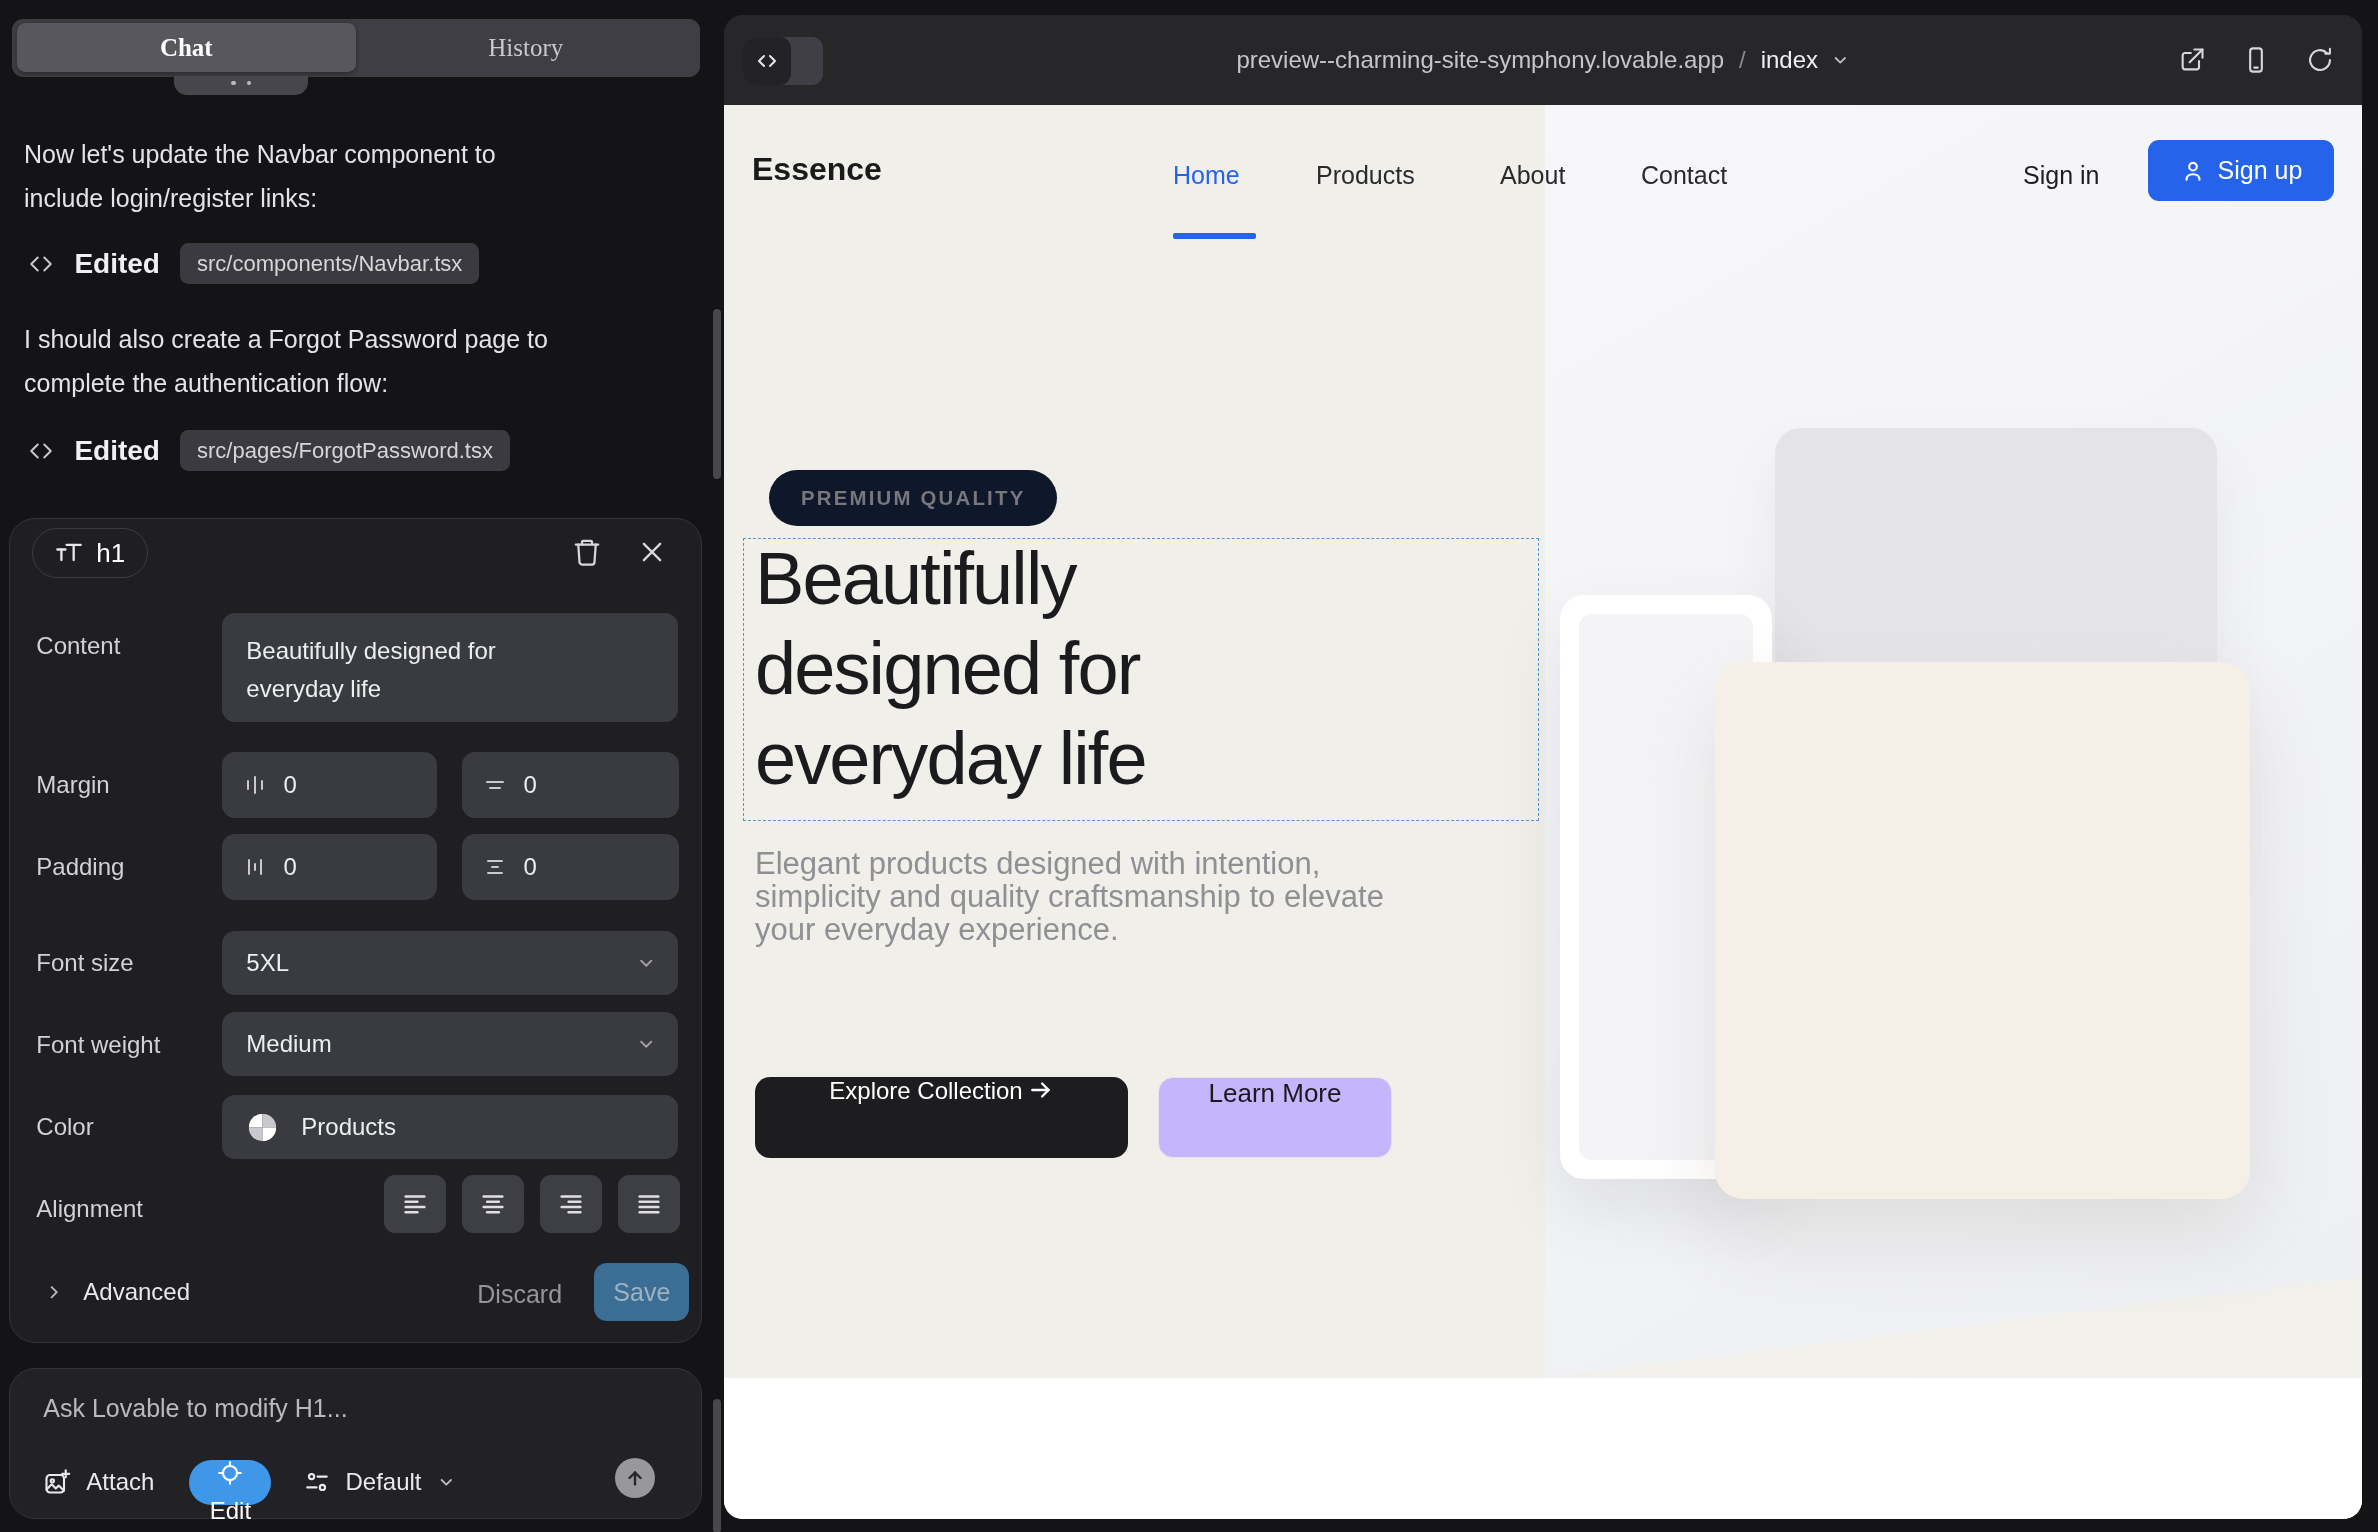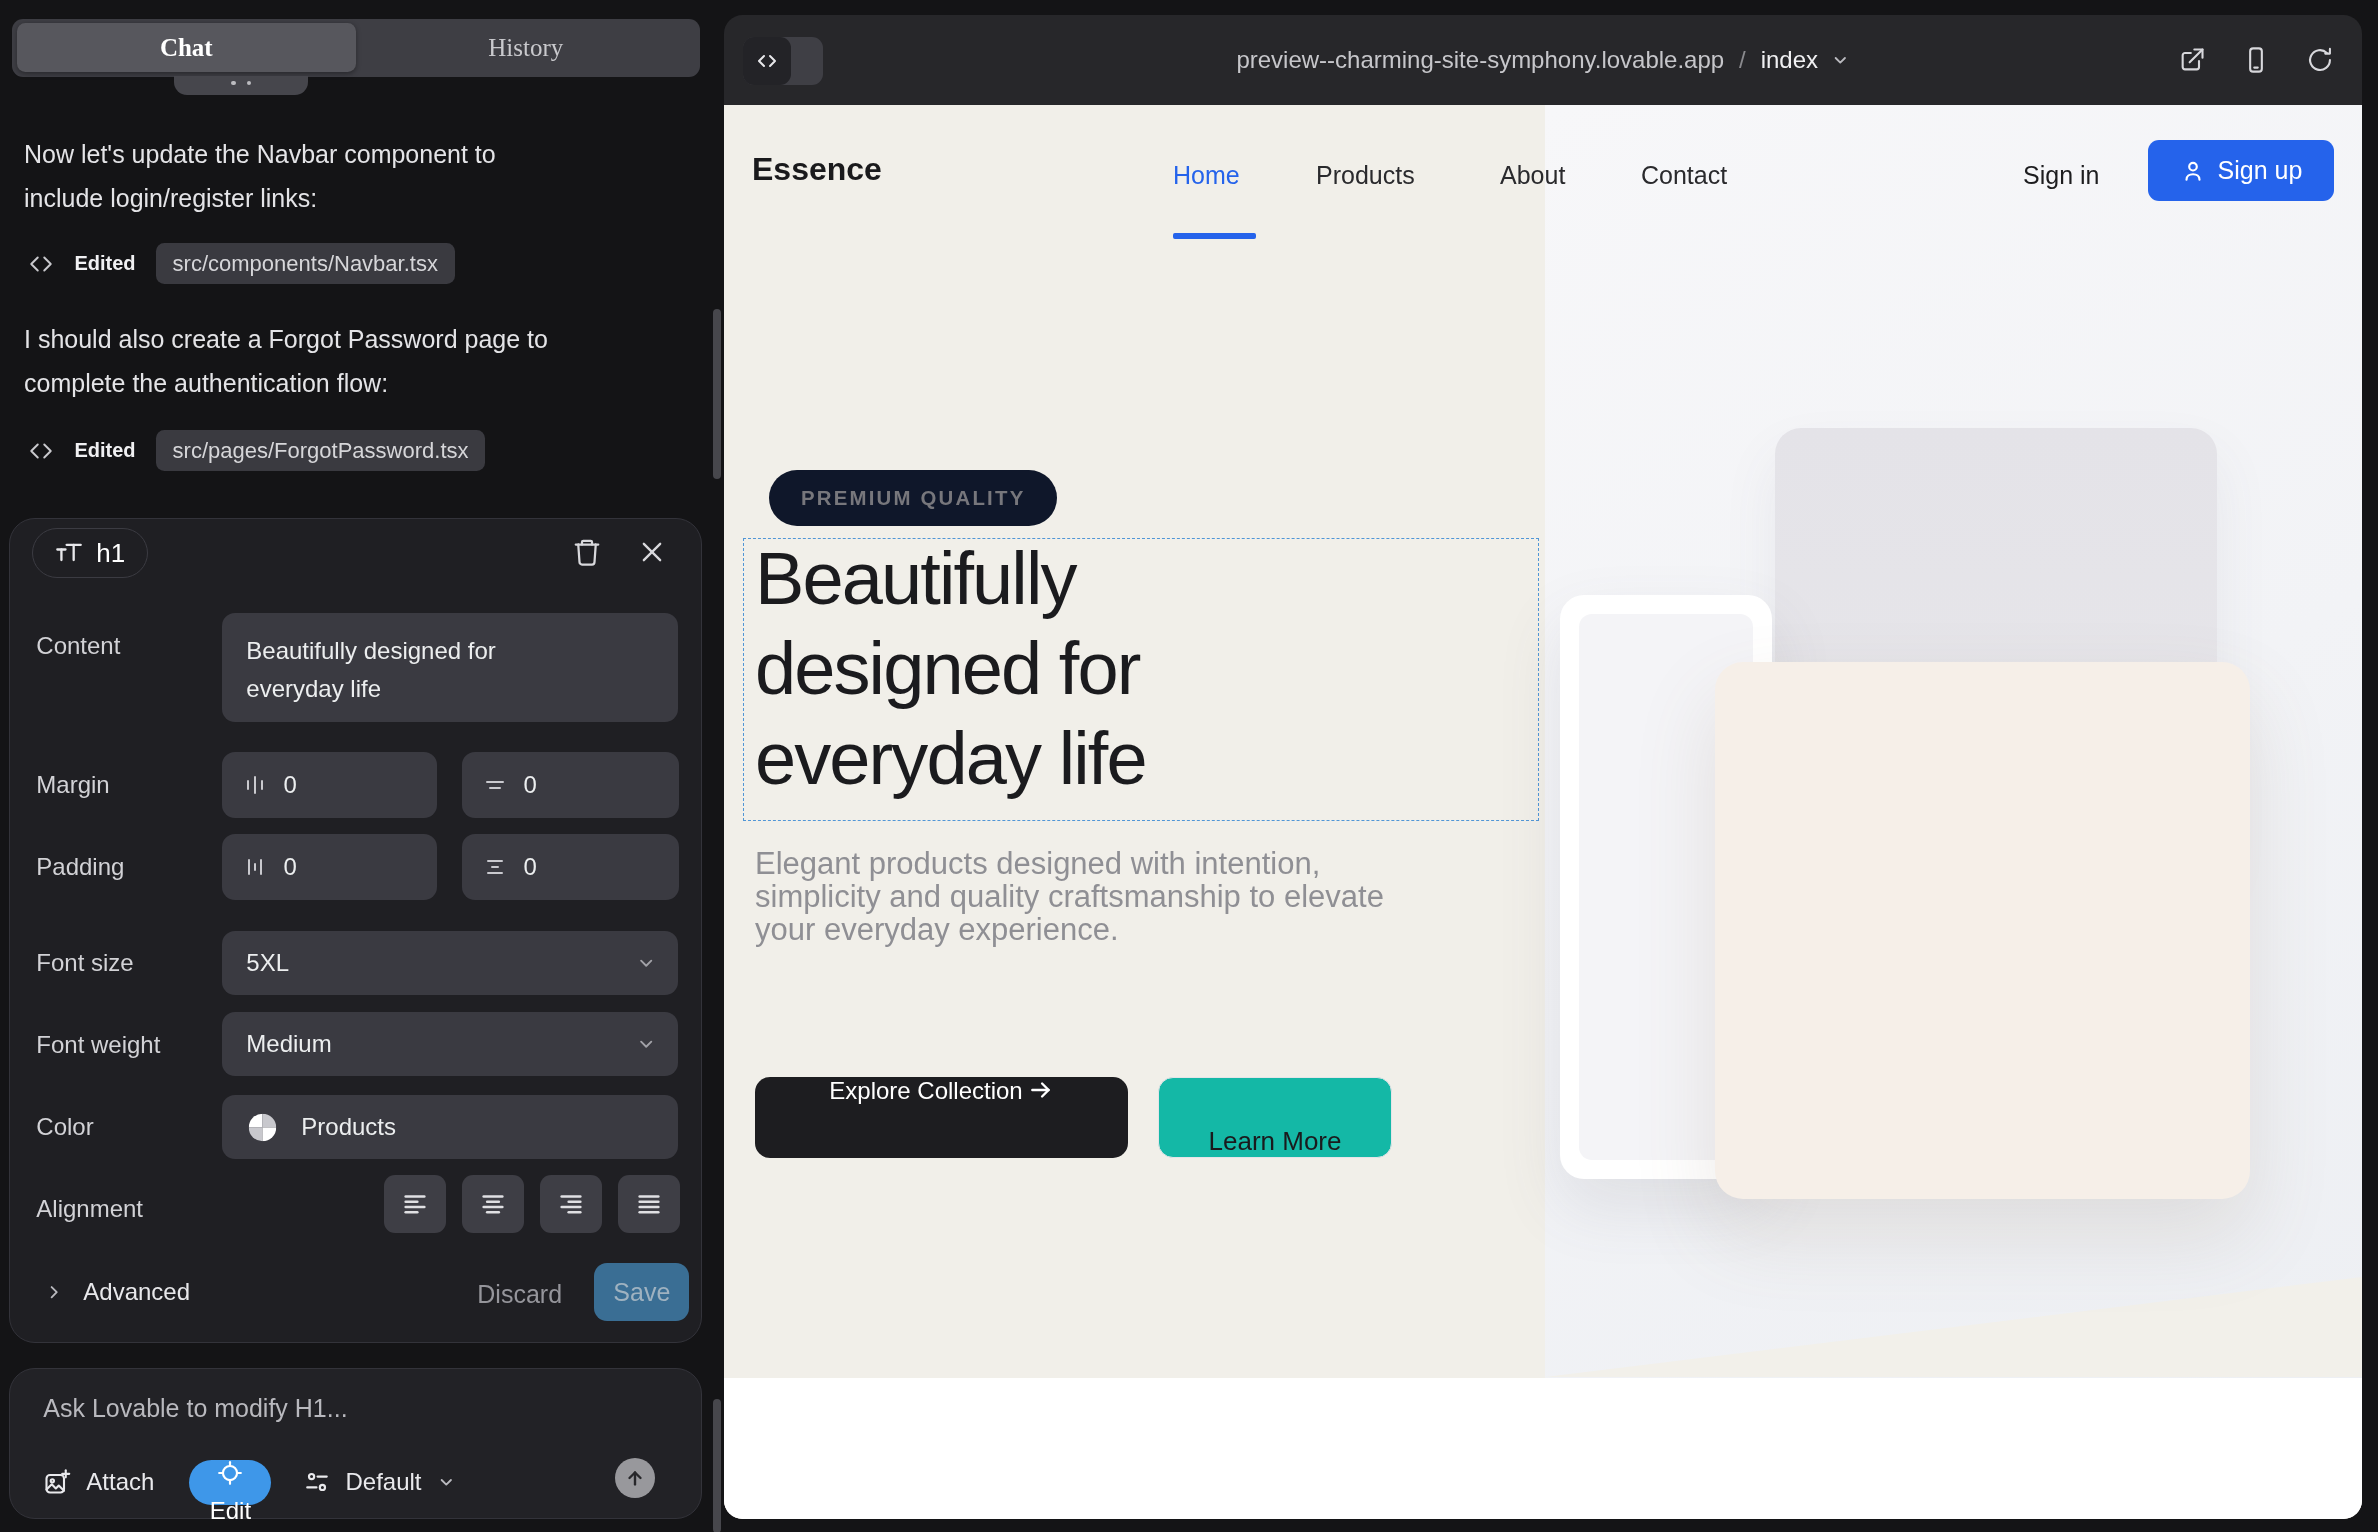--- a/index.html
+++ b/index.html
@@ -21,21 +21,21 @@
   .tab--active { background:#57575d; color:#ffffff; font-weight:700;
     box-shadow:0 1.9px 5.6px rgba(0,0,0,.35); }
   .chip-partial { left:174px; top:76px; width:134px; height:18.6px; background:#46464c;
     border-radius:0 0 13px 13px; display:flex; align-items:flex-start;
     justify-content:center; gap:11px; padding-top:4.6px; }
   .chip-partial .dot { width:4.6px; height:4.6px; border-radius:50%; background:#bcbcc0; }
 
   .msg { left:24px; width:557px; color:#e4e4e7; font-size:25px; line-height:44px; }
   .edited-row { left:28px; height:41px; display:flex; align-items:center; gap:20.4px; }
   .edited-row .code-ic { color:#c9c9cd; }
-  .edited-label { color:#f0f0f2; font-size:20px; font-weight:700; }
+  .edited-label { color:#f0f0f2; font-size:28px; font-weight:700; }
   .file-chip { background:#3a3a40; border-radius:8.3px; padding:7.4px 16.7px;
     color:#d6d6d9; font-size:22px; white-space:nowrap; }
 
   .scroll-thumb { left:713px; width:8.3px; border-radius:4.6px; background:#47474c; }
 
   
   .panel { left:9.3px; top:518px; width:693px; height:825px; background:#1f1f23;
     border:0.9px solid #33333a; border-radius:26px;padding-left:44px; }
   .tag-badge { left:22px; top:9.3px; height:50px; border:1.9px solid #3b3b42;
     border-radius:26px; display:flex; align-items:center; gap:13px; padding:0 22px;
@@ -121,23 +121,23 @@
     font-size:20.4px; font-weight:600; letter-spacing:2.2px; }
   .sel-box { left:18.6px; top:433px; width:796px; height:283px;
     border:1.9px dashed #5196d6; }
   .hero-h1 { left:31px; top:429px; font-size:74px; line-height:90px; font-weight:500;
     color:#1b1b1e; letter-spacing:-1.9px; cursor:pointer; }
   .hero-p { left:31px; top:742px; width:649px; font-size:31px; line-height:33px;
     color:#8f8f94; }
   .cta-dark { left:31px; top:972px; width:373px; height:81px; background:#1d1d20;
     border-radius:15px; color:#ffffff; font-size:24px; display:flex;
     justify-content:center; gap:5px; cursor:pointer; }
-  .cta-light { left:434px; top:972px; width:234px; height:81px; background:#14b8a6;
+  .cta-light { left:434px; top:972px; width:234px; height:81px; background:#c4b5fd;
     border:1.9px solid #e4e4e8; border-radius:15px; color:#1a1a1d; font-size:26px;
-    display:flex; align-items:flex-end; justify-content:center; cursor:pointer; }
+    display:flex; align-items:flex-start; justify-content:center; cursor:pointer; }
 
   .card-gray { left:1051px; top:323px; width:442px; height:443px; border-radius:26px;
     background:linear-gradient(180deg,#e4e3e8 0%,#e7e6ea 100%); z-index:1;
     box-shadow:0 28px 56px rgba(90,90,110,.08); }
   .card-white { left:836px; top:490px; width:212px; height:584px; border-radius:24px;
     background:#ffffff; z-index:2; box-shadow:0 28px 65px rgba(90,90,110,.12); }
   .card-white .inner { position:absolute; inset:18.6px; background:#f4f4f7;
     border-radius:13px; }
   .card-cream { left:991px; top:557px; width:535px; height:537px; border-radius:28px;
     background:#f6efe8; z-index:3; box-shadow:0 37px 83px rgba(120,100,80,.14); }

